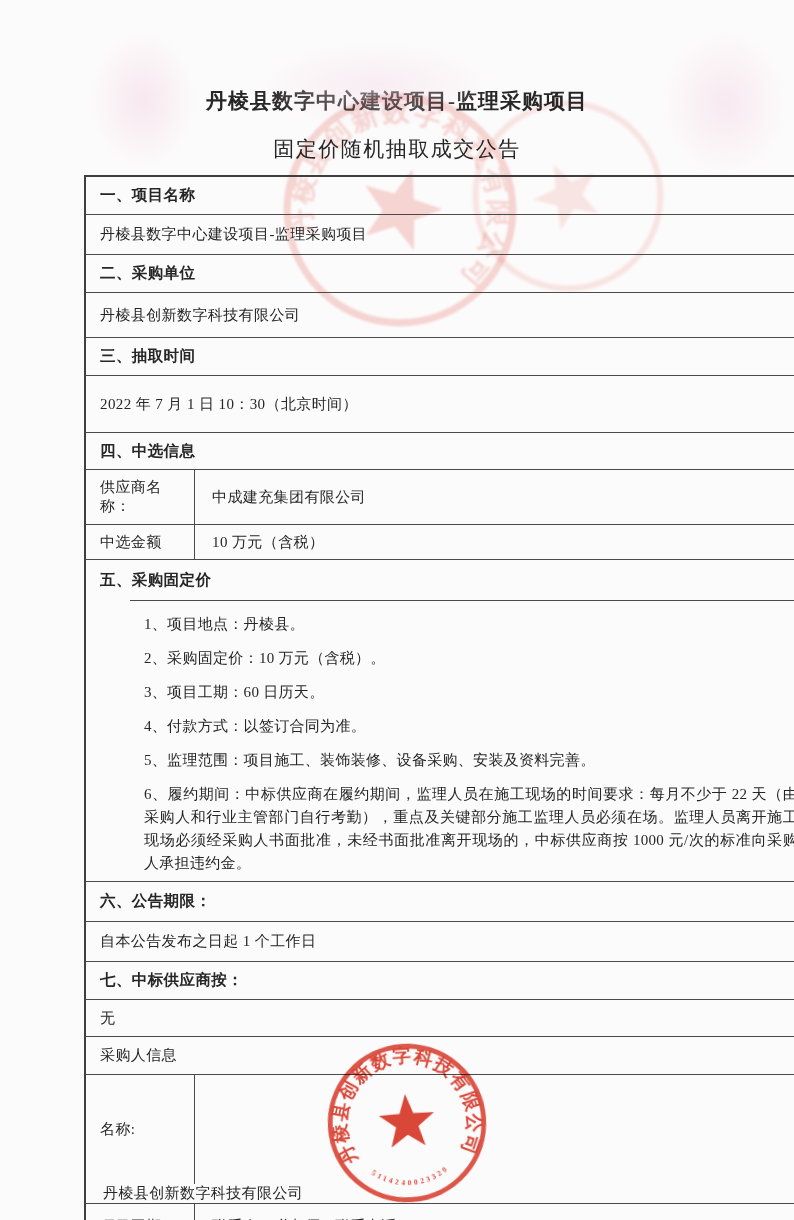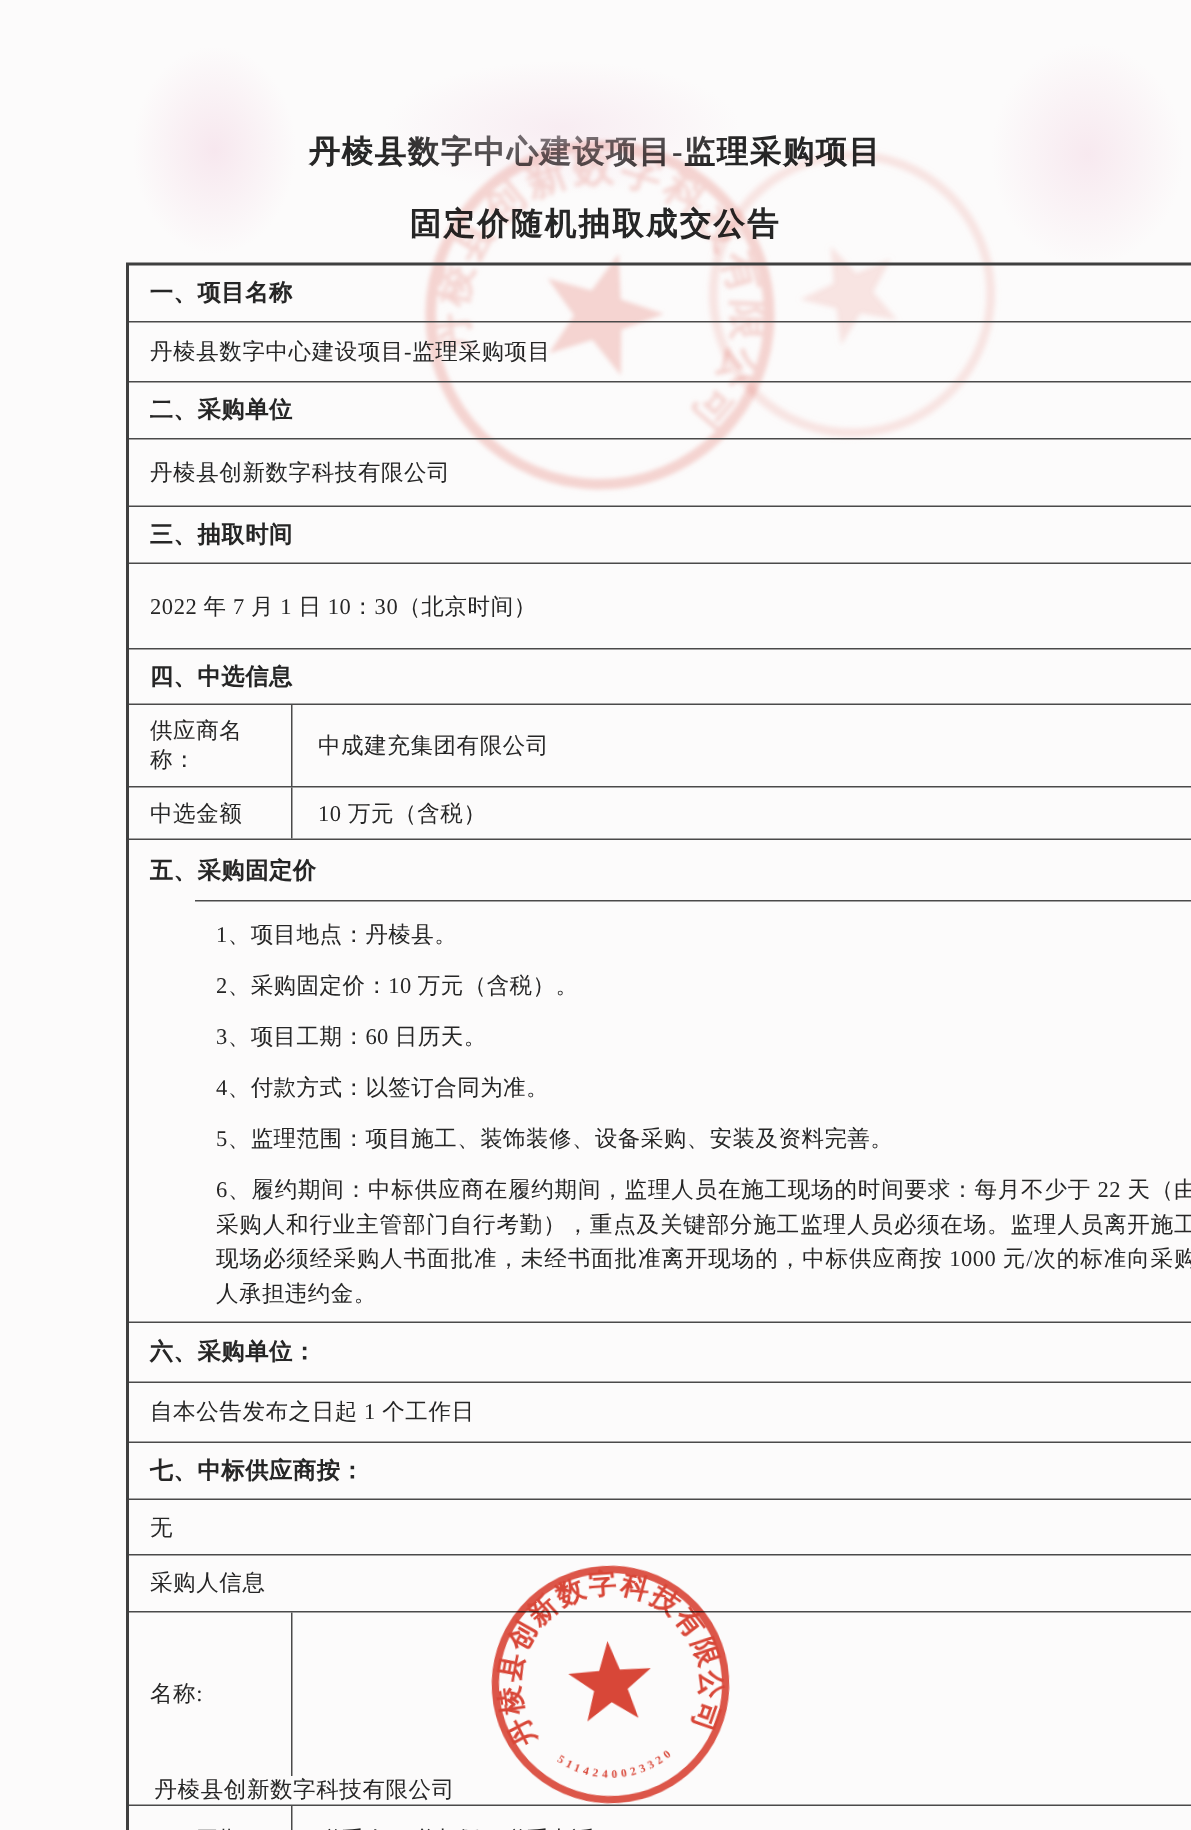--- a/index.html
+++ b/index.html
@@ -12,21 +12,21 @@
   .page{position:relative;width:794px;height:1220px;}
 
   
   .blotch{position:absolute;border-radius:40%;pointer-events:none;}
   .b1{left:88px;top:30px;width:110px;height:140px;background:radial-gradient(ellipse at center,rgba(243,215,228,.55),rgba(243,215,228,0) 70%);}
   .b2{left:255px;top:40px;width:240px;height:90px;background:radial-gradient(ellipse at center,rgba(244,222,233,.5),rgba(244,222,233,0) 70%);}
   .b3{left:660px;top:28px;width:130px;height:150px;background:radial-gradient(ellipse at center,rgba(243,215,228,.5),rgba(243,215,228,0) 70%);}
 
   .titles{padding-top:86px;text-align:center;}
   .title-l1{font-size:21px;font-weight:bold;letter-spacing:1px;line-height:30px;margin:0;}
-  .title-l2{font-size:21px;font-weight:bold;letter-spacing:1.5px;line-height:30px;margin:18px 0 0 0;}
+  .title-l2{font-size:21px;font-weight:normal;letter-spacing:1.5px;line-height:30px;margin:18px 0 0 0;}
 
   .tbl{
     position:relative;margin:11px 0 0 84px;width:732px;
     border:2px solid #3f3f3f;box-sizing:border-box;background:transparent;
   }
   .row{border-top:1px solid #4a4a4a;display:flex;align-items:center;box-sizing:border-box;}
   .row:first-child{border-top:none;}
   .row .txt{padding:0 14px;font-size:15px;letter-spacing:.4px;}
   .head .txt{font-weight:bold;font-size:15.5px;}
   .pair{align-items:stretch;padding:0;}
@@ -115,21 +115,21 @@
     <div class="row items">
       <p>1、项目地点：丹棱县。</p>
       <p>2、采购固定价：10 万元（含税）。</p>
       <p>3、项目工期：60 日历天。</p>
       <p>4、付款方式：以签订合同为准。</p>
       <p>5、监理范围：项目施工、装饰装修、设备采购、安装及资料完善。</p>
       <p>6、履约期间：中标供应商在履约期间，监理人员在施工现场的时间要求：每月不少于 22 天（由采购人和行业主管部门自行考勤），重点及关键部分施工监理人员必须在场。监理人员离开施工现场必须经采购人书面批准，未经书面批准离开现场的，中标供应商按 1000 元/次的标准向采购人承担违约金。</p>
     </div>
 
     <div class="row head h40">
-      <span class="txt">六、采购单位：</span>
+      <span class="txt">六、公告期限：</span>
     </div>
     <div class="row h40">
       <span class="txt">自本公告发布之日起 1 个工作日</span>
     </div>
 
     <div class="row head h38">
       <span class="txt">七、中标供应商按：</span>
     </div>
     <div class="row h37">
       <span class="txt">无</span>

